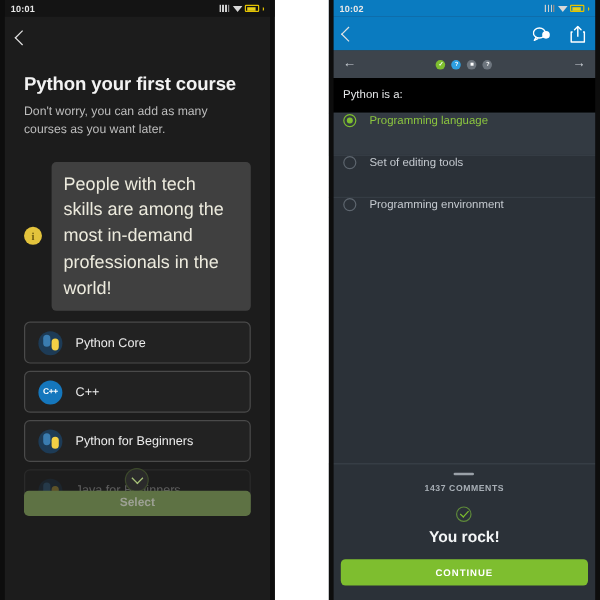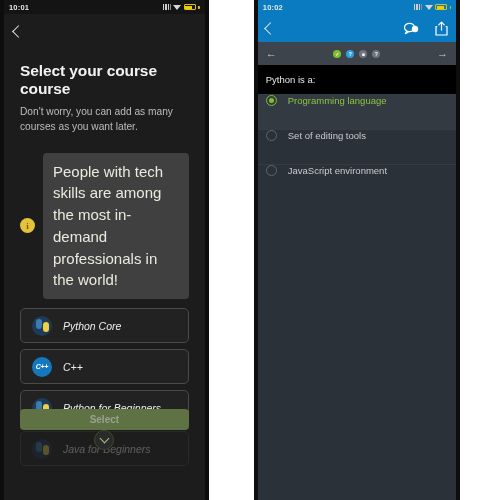--- a/index.html
+++ b/index.html
@@ -1,19 +1,19 @@
 <!DOCTYPE html>
 <html><head>
 <meta charset="utf-8">
 <style>
   * { margin:0; padding:0; box-sizing:border-box; }
   html,body { width:500px; height:500px; background:#ffffff; overflow:hidden; }
   body { font-family:"Liberation Sans", sans-serif; }
 
-  .stage { position:relative; width:460px; height:500px; background:#ffffff; display:flex;gap:38px; }
+  .stage { position:relative; width:500px; height:500px; background:#ffffff; display:flex;gap:38px; }
 
   
   .phone { position:relative; height:500px; overflow:hidden; }
   .phone.left  { width:248px; background:#1c1c1c; }
   .phone.right { width:245px; margin-left:7px; background:#2b3138; }
 
   
   .bezel-l { position:absolute; left:0; top:0; width:4px; height:500px; background:#0d0d0d; z-index:40; }
   .bezel-r { position:absolute; right:0; top:0; width:4px; height:500px; background:#0d0d0d; z-index:40; }
 
@@ -40,21 +40,21 @@
 
   .banner { display:flex; align-items:center; gap:8px; margin-top:18px; }
   .banner-ico { flex:0 0 auto; width:15px; height:15px; border-radius:50%; background:#e3c33c;
                 display:flex; align-items:center; justify-content:center;
                 font-size:9px; font-weight:bold; color:#6d5a10; font-family:"Liberation Serif",serif; }
   .banner-box { flex:1; background:#404040; border-radius:4px; padding:8px 10px;
                 font-size:15px; line-height:1.45; color:#eceadd; }
 
   .l-section { font-size:10.3px; color:#d8d8d8; margin-top:18px; }
 
-  .course-list { margin-top:9px; position:relative;font-style:italic; }
+  .course-list { margin-top:9px; position:relative; }
   .course { position:relative; display:flex; align-items:center; gap:11px;
             height:35px; margin-bottom:6px; padding:0 11px;
             border:1px solid #4a4a4a; border-radius:5px; background:#222222; cursor:pointer; }
   .course-name { font-size:10.5px; color:#ededed; }
   .cicon { flex:0 0 auto; width:20px; height:20px; border-radius:50%;
            display:flex; align-items:center; justify-content:center; font-size:7.5px; font-weight:bold; }
   .ic-py  { background:#1d3b56; }
   .ic-cpp { background:#1577bd; color:#ffffff; font-size:7px; letter-spacing:-.3px; }
   .ic-js  { background:#f0db4f; color:#2b2b1a; font-size:7.5px; }
   .py-glyph{ position:relative; width:13px; height:13px; }
@@ -137,21 +137,21 @@
         <span class="batt"></span>
         <span class="batt-tip"></span>
       </span>
     </div>
 
     <div class="l-nav">
       <span class="chev-back"></span>
     </div>
 
     <div class="l-body">
-      <div class="l-title">Select your course course</div>
+      <div class="l-title">Python your first course</div>
       <div class="l-sub">Don't worry, you can add as many courses as you want later.</div>
 
       <div class="banner">
         <span class="banner-ico">i</span>
         <div class="banner-box">People with tech skills are among the most in-demand professionals in the world!</div>
       </div>
 
 
       <div class="course-list">
         <div class="course">
@@ -237,19 +237,30 @@
       <div class="opt sel">
         <span class="radio on"></span>
         <span class="opt-label">Programming language</span>
       </div>
       <div class="opt">
         <span class="radio"></span>
         <span class="opt-label">Set of editing tools</span>
       </div>
       <div class="opt">
         <span class="radio"></span>
-        <span class="opt-label">JavaScript environment</span>
-      </div>
-    </div>
-
+        <span class="opt-label">Programming environment</span>
+      </div>
+    </div>
+
+    <div class="sheet">
+      <div class="grabber"></div>
+      <div class="comments">1437 COMMENTS</div>
+      <div class="check-wrap">
+        <span class="check">
+            <i></i>
+          </span>
+      </div>
+      <div class="rock">You rock!</div>
+      <div class="btn-continue">CONTINUE</div>
+    </div>
   </div>
 
 </div>
 
 </body></html>

